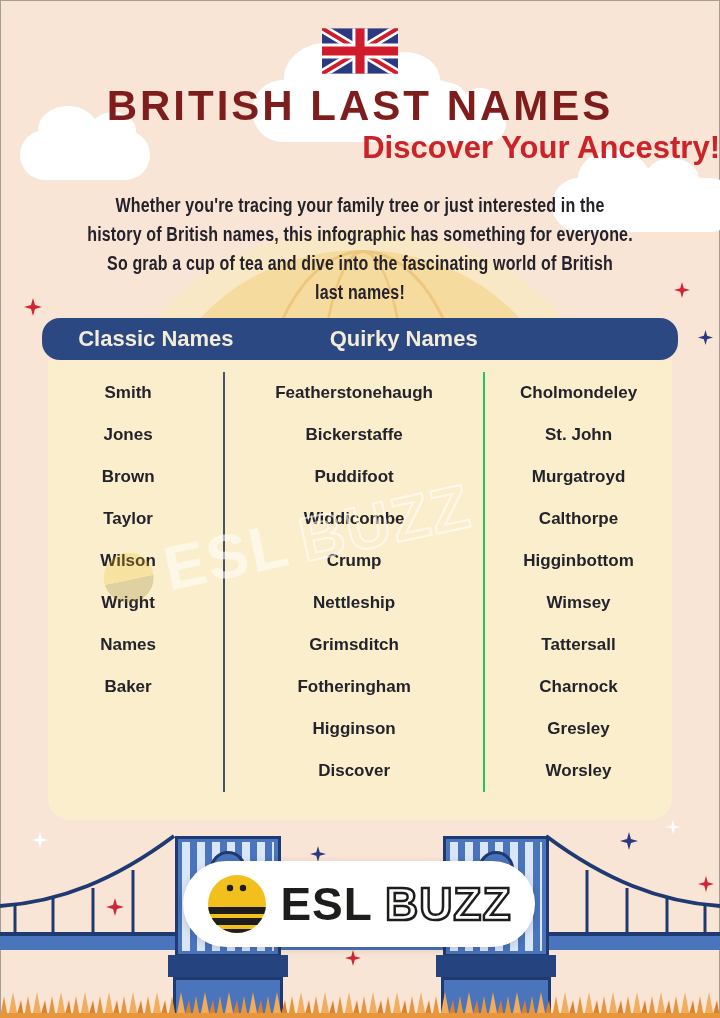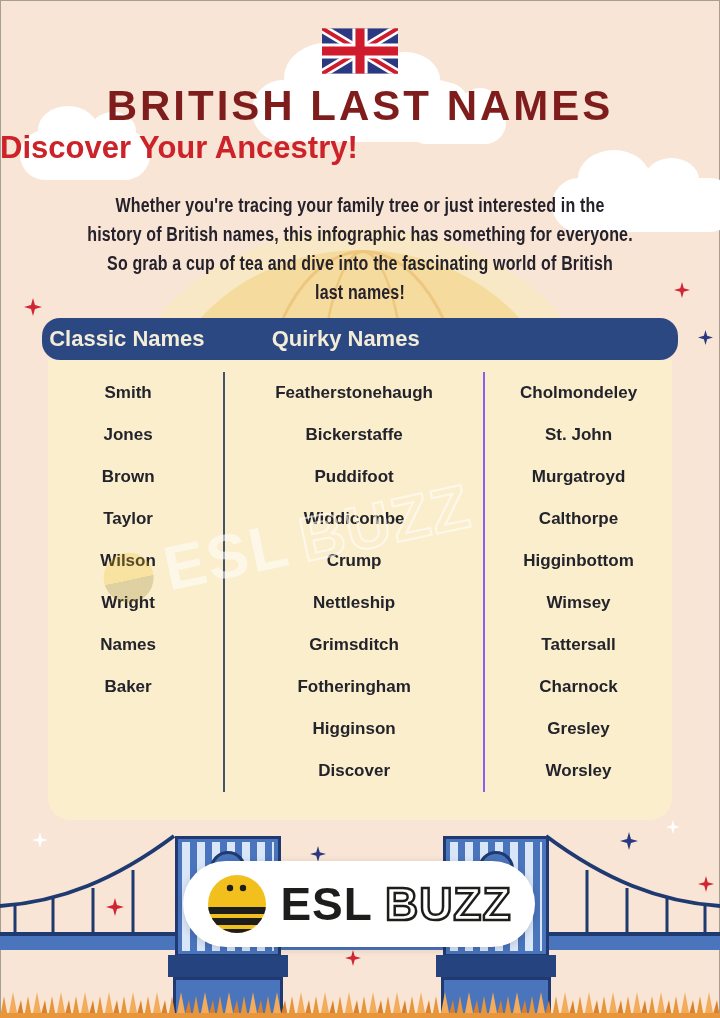--- a/index.html
+++ b/index.html
@@ -39,45 +39,45 @@
   .sp-white{ background:#ffffff; }
 
   
   .flag { position:absolute; left:322px; top:28px; z-index:1; }
   .title {
     position:absolute; left:0; right:0; top:82px; z-index:1;
     text-align:center; font-size:42px; font-weight:bold; letter-spacing:3px; color:#7f1d1d;
   }
   .subtitle {
     position:absolute; left:0; right:0; top:130px; z-index:1;
-    text-align:left; font-size:31px; font-weight:bold; color:#cc2229;
+    text-align:right; font-size:31px; font-weight:bold; color:#cc2229;
   }
   .intro {
     position:absolute; left:50%; top:191px; width:820px; z-index:1;
     transform:translateX(-50%) scaleX(0.8);
     text-align:center; font-size:20px; font-weight:bold; line-height:29px;
     color:#26222b; letter-spacing:0.2px;
   }
   .intro-line { white-space:nowrap; }
 
   
   .names-table { position:absolute; left:42px; top:318px; width:636px; z-index:2; }
   .thead {
     height:42px; background:#2b4882; border-radius:18px;
     display:flex; align-items:center;
   }
-  .th { text-align:center; color:#f3edd8; font-size:22px; font-weight:bold; }
+  .th { text-align:center; color:#f3edd8; font-size:22px; font-weight:bold;margin-left:29px; }
   .th-1 { width:26.7%; } .th-2 { width:42.1%; } .th-3 { width:31.2%; }
   .tbody {
     position:relative; margin:0 6px; background:#fbeecd;
     border-radius:0 0 22px 22px; display:flex; padding:12px 0 28px 0;
   }
   .col { display:flex; flex-direction:column; box-sizing:border-box; }
   .col-1 { width:26.3%; } .col-2 { width:43.0%; } .col-3 { width:30.7%; }
-  .col-2 { border-left:2px solid #44536d; border-right:2px solid #8b5cf6;margin-left:15px; }
+  .col-2 { border-left:2px solid #44536d; border-right:2px solid #22c55e;margin-left:15px; }
   .cell {
     height:42px; display:flex; align-items:center; justify-content:center;
     font-size:17px; font-weight:bold; color:#23232b;
   }
   .watermark {
     position:absolute; left:52px; top:148px; z-index:1; pointer-events:none;
     transform:rotate(-12deg); display:flex; align-items:center; gap:12px;
     font-size:62px; font-weight:bold; letter-spacing:2px;
   }
   .wm-bee { width:50px; height:50px; border-radius:50%;

